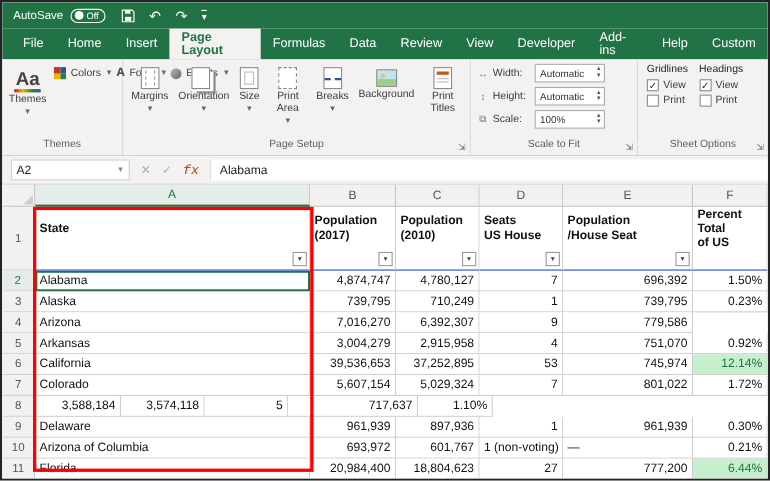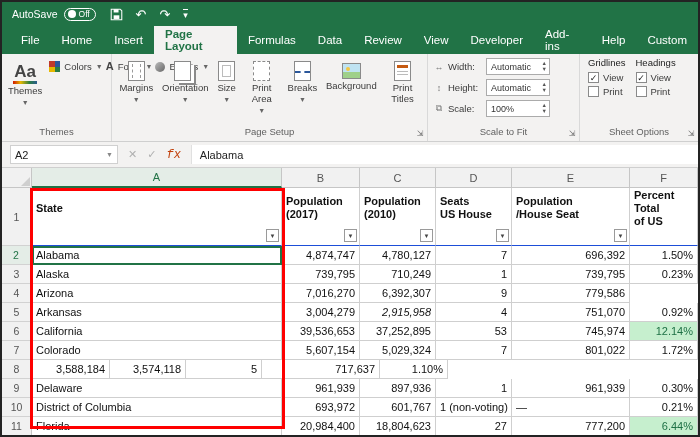--- a/index.html
+++ b/index.html
@@ -410,21 +410,21 @@
           <div class="cell" style="width: 250px;">Arizona</div>
           <div class="cell num" style="width: 78px;">7,016,270</div>
           <div class="cell num" style="width: 76px;">6,392,307</div>
           <div class="cell num" style="width: 76px;">9</div>
           <div class="cell num" style="width: 118px;">779,586</div>
         </div>
         <div class="grid-row">
           <div class="row-num">5</div>
           <div class="cell" style="width: 250px;">Arkansas</div>
           <div class="cell num" style="width: 78px;">3,004,279</div>
-          <div class="cell num" style="width: 76px; font-style: italic;">2,915,958</div>
+          <div class="cell num" style="width: 76px;">2,915,958</div>
           <div class="cell num" style="width: 76px;">4</div>
           <div class="cell num" style="width: 118px;">751,070</div>
           <div class="cell num" style="width: 68px;">0.92%</div>
         </div>
         <div class="grid-row">
           <div class="row-num">6</div>
           <div class="cell" style="width: 250px;">California</div>
           <div class="cell num" style="width: 78px;">39,536,653</div>
           <div class="cell num" style="width: 76px;">37,252,895</div>
           <div class="cell num" style="width: 76px;">53</div>
@@ -452,21 +452,21 @@
           <div class="row-num">9</div>
           <div class="cell" style="width: 250px;">Delaware</div>
           <div class="cell num" style="width: 78px;">961,939</div>
           <div class="cell num" style="width: 76px;">897,936</div>
           <div class="cell num" style="width: 76px;">1</div>
           <div class="cell num" style="width: 118px;">961,939</div>
           <div class="cell num" style="width: 68px;">0.30%</div>
         </div>
         <div class="grid-row">
           <div class="row-num">10</div>
-          <div class="cell" style="width: 250px;">District of Columbia</div>
+          <div class="cell" style="width: 250px;">Arizona of Columbia</div>
           <div class="cell num" style="width: 78px;">693,972</div>
           <div class="cell num" style="width: 76px;">601,767</div>
           <div class="cell" style="width: 76px;">1 (non-voting)</div>
           <div class="cell" style="width: 118px;">—</div>
           <div class="cell num" style="width: 68px;">0.21%</div>
         </div>
         <div class="grid-row">
           <div class="row-num">11</div>
           <div class="cell" style="width: 250px;">Florida</div>
           <div class="cell num" style="width: 78px;">20,984,400</div>

